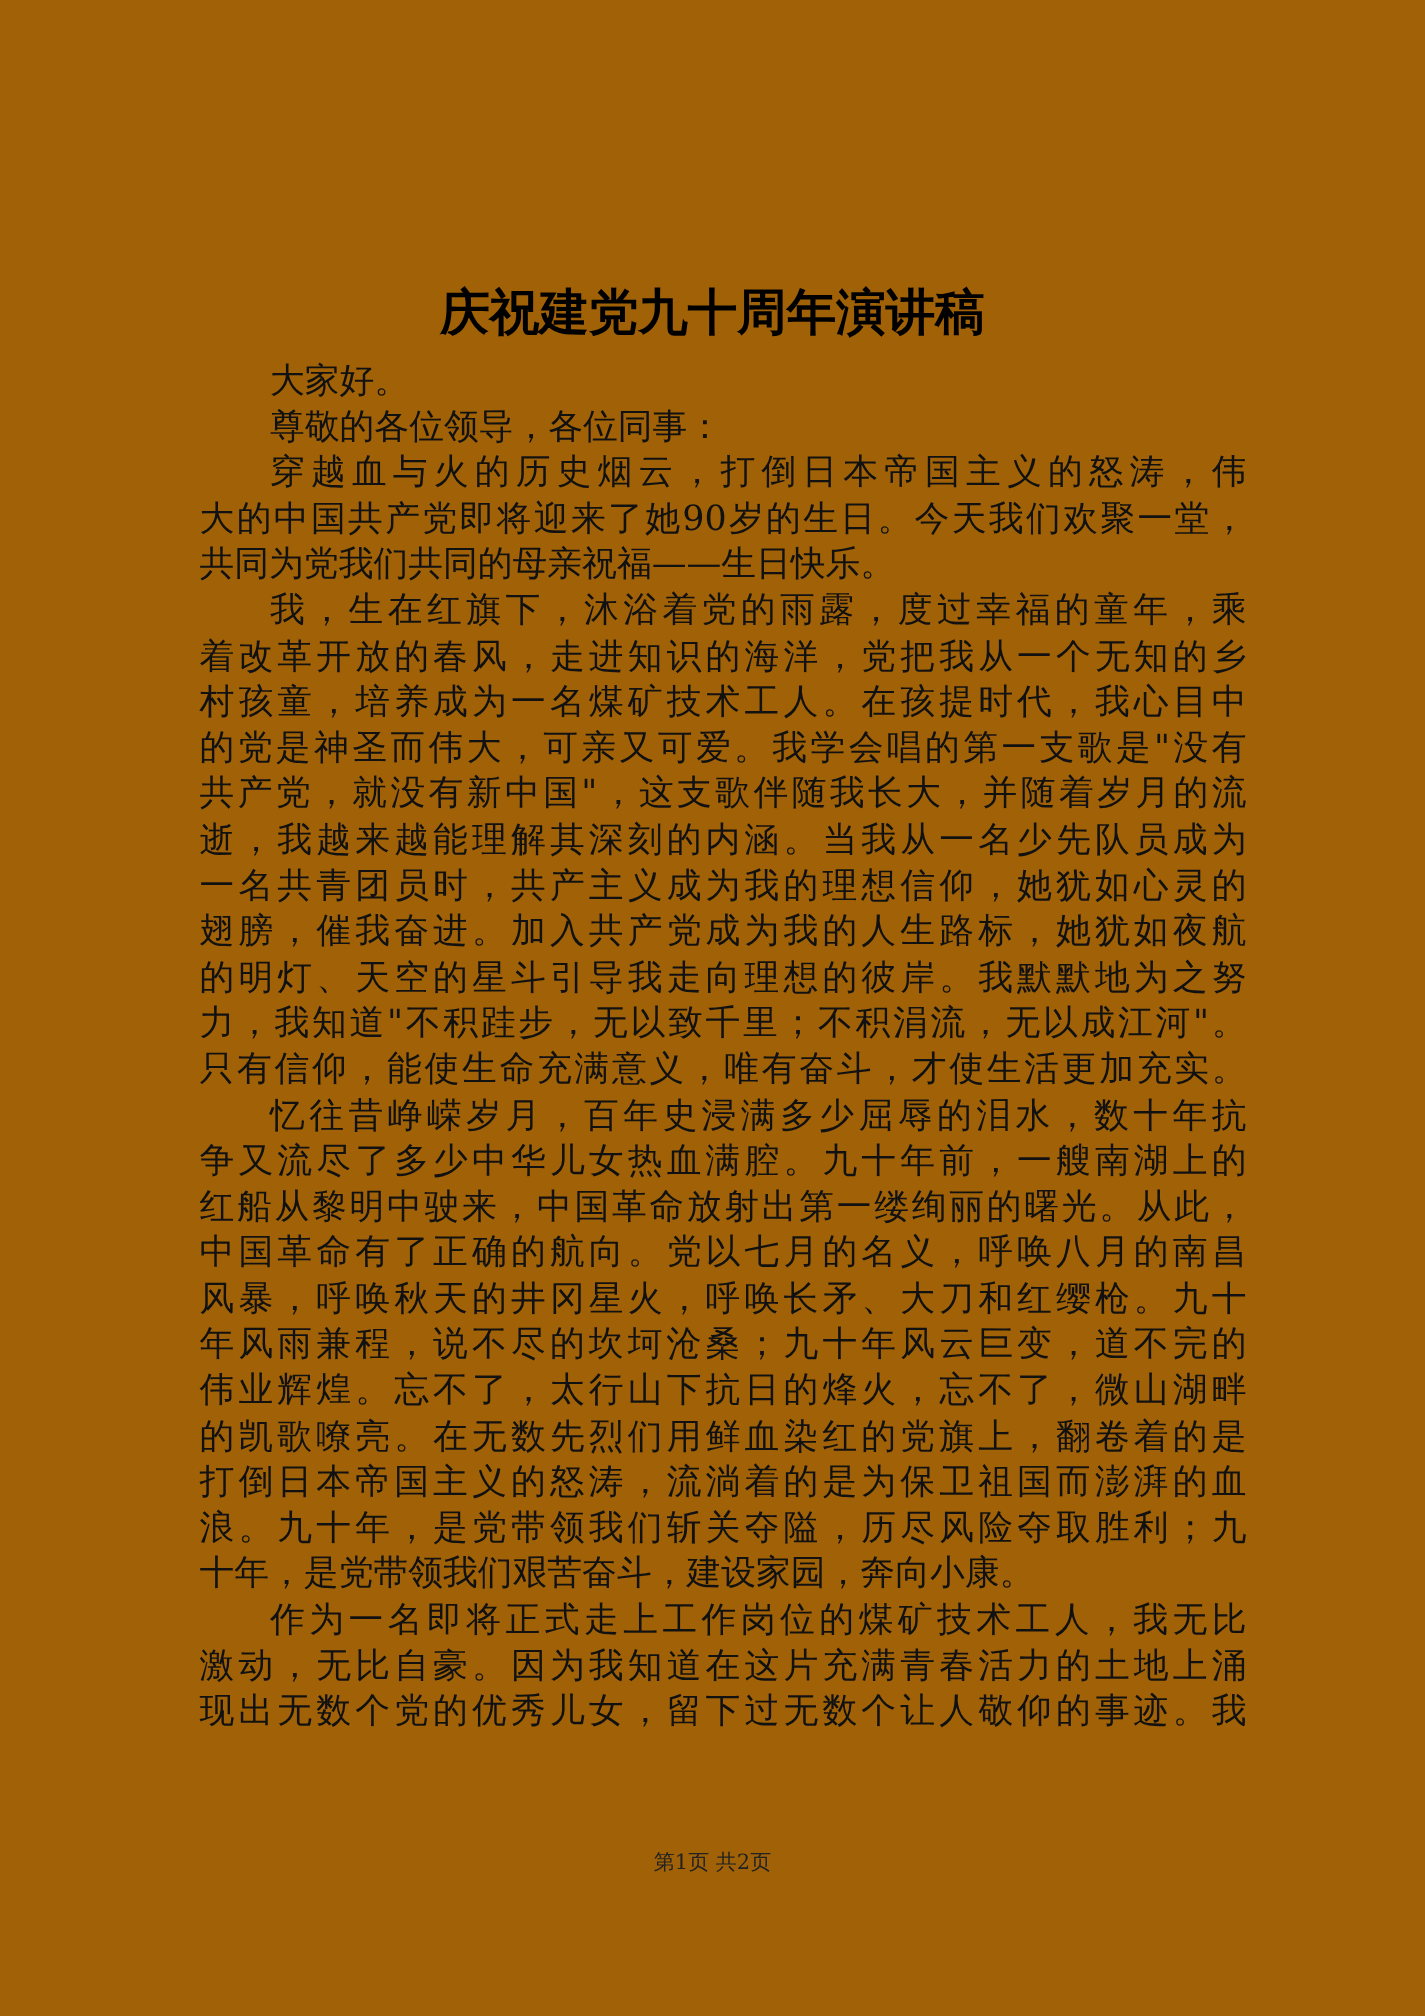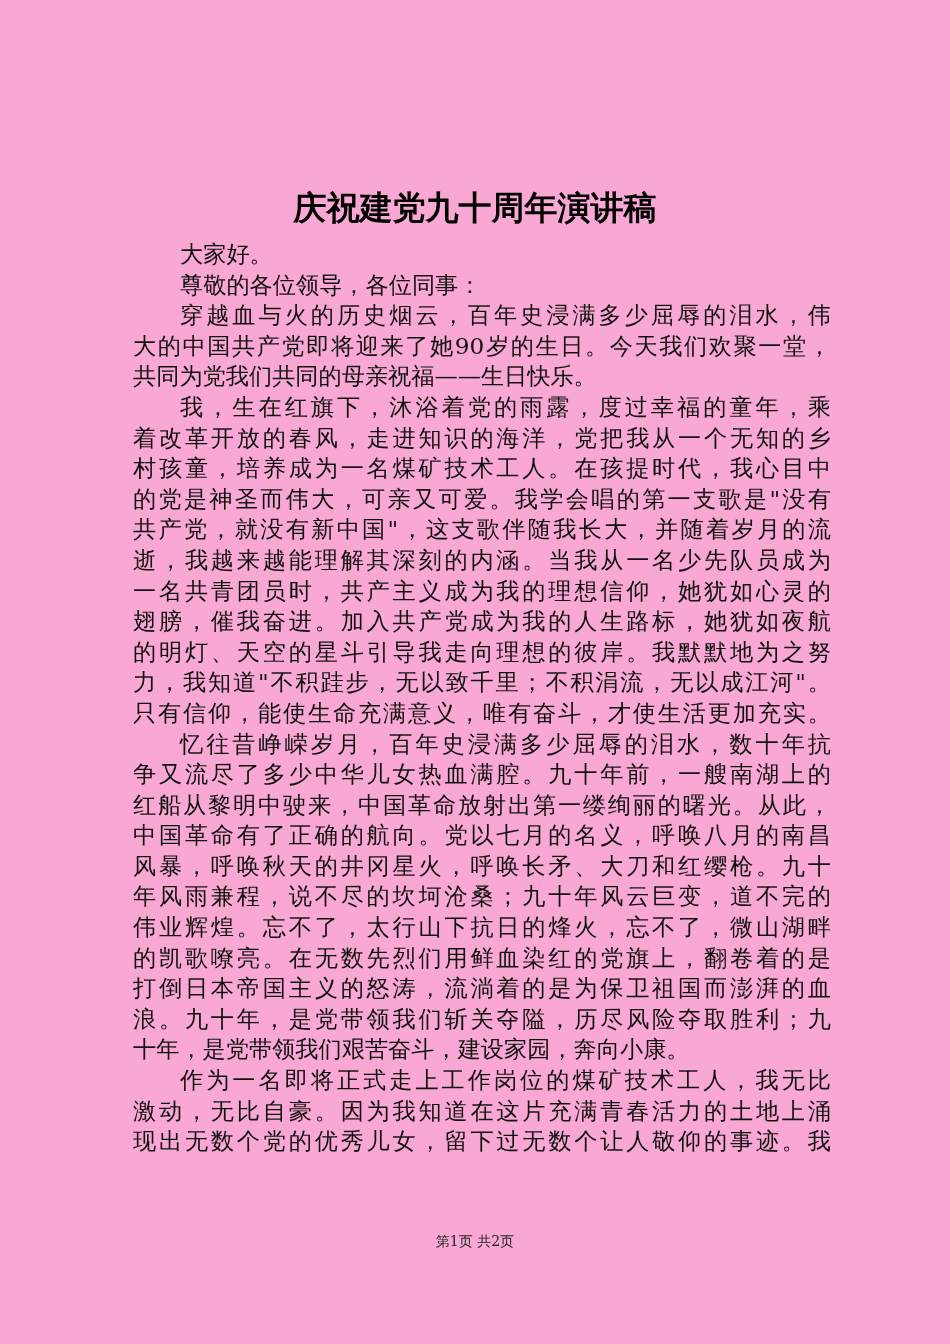--- a/index.html
+++ b/index.html
@@ -1,19 +1,19 @@
 <!DOCTYPE html>
 <html><head>
 <meta charset="utf-8">
 <style>
   html, body { margin: 0; padding: 0; background: #ffffff; }
   body { width: 950px; height: 1344px; position: relative; overflow: hidden; }
   .page {
     position: absolute; left: 0; top: 0; width: 950px; height: 1344px;
-    background: #f9a8d4;
+    background: #a16207;
   }
   .title {
     position: absolute; left: 0; width: 950px; top: 186px;
     text-align: center;
     font-family: "DejaVu Serif", "Liberation Serif", serif;
     font-weight: bold; font-size: 33px; line-height: 44px;
     color: #000;
     letter-spacing: 0px;
   }
   .body {
@@ -43,21 +43,21 @@
 
     <p class="para indent">
       <span class="line last">大家好。</span>
     </p>
 
     <p class="para indent">
       <span class="line last">尊敬的各位领导，各位同事：</span>
     </p>
 
     <p class="para">
-      <span class="line first-ind">穿越血与火的历史烟云，百年史浸满多少屈辱的泪水，伟</span>
+      <span class="line first-ind">穿越血与火的历史烟云，打倒日本帝国主义的怒涛，伟</span>
       <span class="line">大的中国共产党即将迎来了她90岁的生日。今天我们欢聚一堂，</span>
       <span class="line last">共同为党我们共同的母亲祝福——生日快乐。</span>
     </p>
 
     <p class="para">
       <span class="line first-ind">我，生在红旗下，沐浴着党的雨露，度过幸福的童年，乘</span>
       <span class="line">着改革开放的春风，走进知识的海洋，党把我从一个无知的乡</span>
       <span class="line">村孩童，培养成为一名煤矿技术工人。在孩提时代，我心目中</span>
       <span class="line">的党是神圣而伟大，可亲又可爱。我学会唱的第一支歌是"没有</span>
       <span class="line">共产党，就没有新中国"，这支歌伴随我长大，并随着岁月的流</span>

